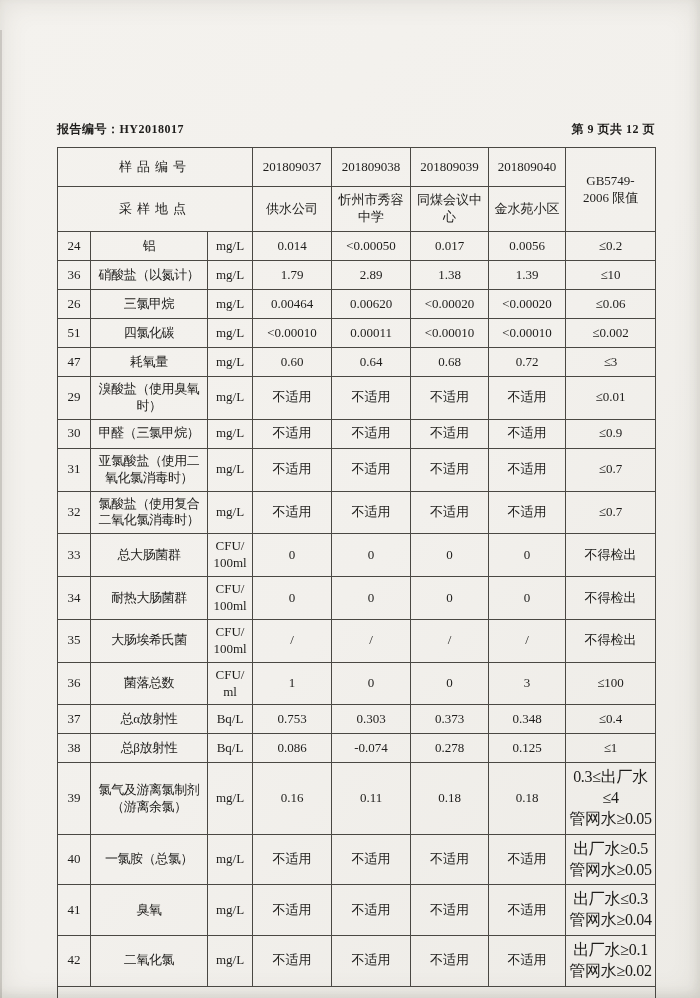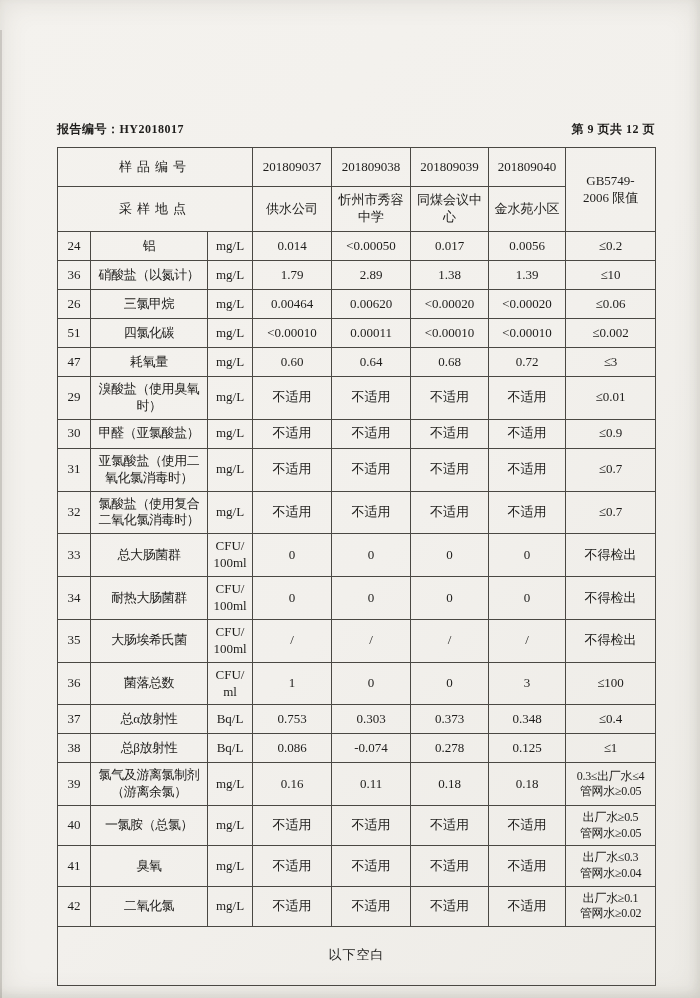--- a/index.html
+++ b/index.html
@@ -94,21 +94,21 @@
   }
   .c-unit {
     font-size: 11.5px;
     white-space: pre-line;
     line-height: 1.15;
     padding: 2px 1px;
     margin-top: 24px;
   }
   .c-val { font-size: 13px; height: 20px; }
   .c-limit { font-size: 12.5px; white-space: pre-line; line-height: 1.3; padding: 2px 2px; }
-  .c-limit.small { font-size: 12px; letter-spacing: -0.3px; }
+  .c-limit.small { font-size: 16px; letter-spacing: -0.3px; }
 
   .c-footer {
     height: 50px;
     text-align: left;
     vertical-align: top;
     padding: 7px 0 0 8px;
     font-size: 12.5px;
     letter-spacing: 1px;
   }
 </style>
@@ -208,21 +208,21 @@
           <td class="c-item">溴酸盐（使用臭氧时）</td>
           <td class="c-unit">mg/L</td>
           <td class="c-val">不适用</td>
           <td class="c-val">不适用</td>
           <td class="c-val">不适用</td>
           <td class="c-val">不适用</td>
           <td class="c-limit">≤0.01</td>
         </tr>
         <tr>
           <td class="c-num">30</td>
-          <td class="c-item">甲醛（亚氯酸盐）</td>
+          <td class="c-item">甲醛（三氯甲烷）</td>
           <td class="c-unit">mg/L</td>
           <td class="c-val">不适用</td>
           <td class="c-val">不适用</td>
           <td class="c-val">不适用</td>
           <td class="c-val">不适用</td>
           <td class="c-limit">≤0.9</td>
         </tr>
         <tr>
           <td class="c-num">31</td>
           <td class="c-item">亚氯酸盐（使用二氧化氯消毒时）</td>

